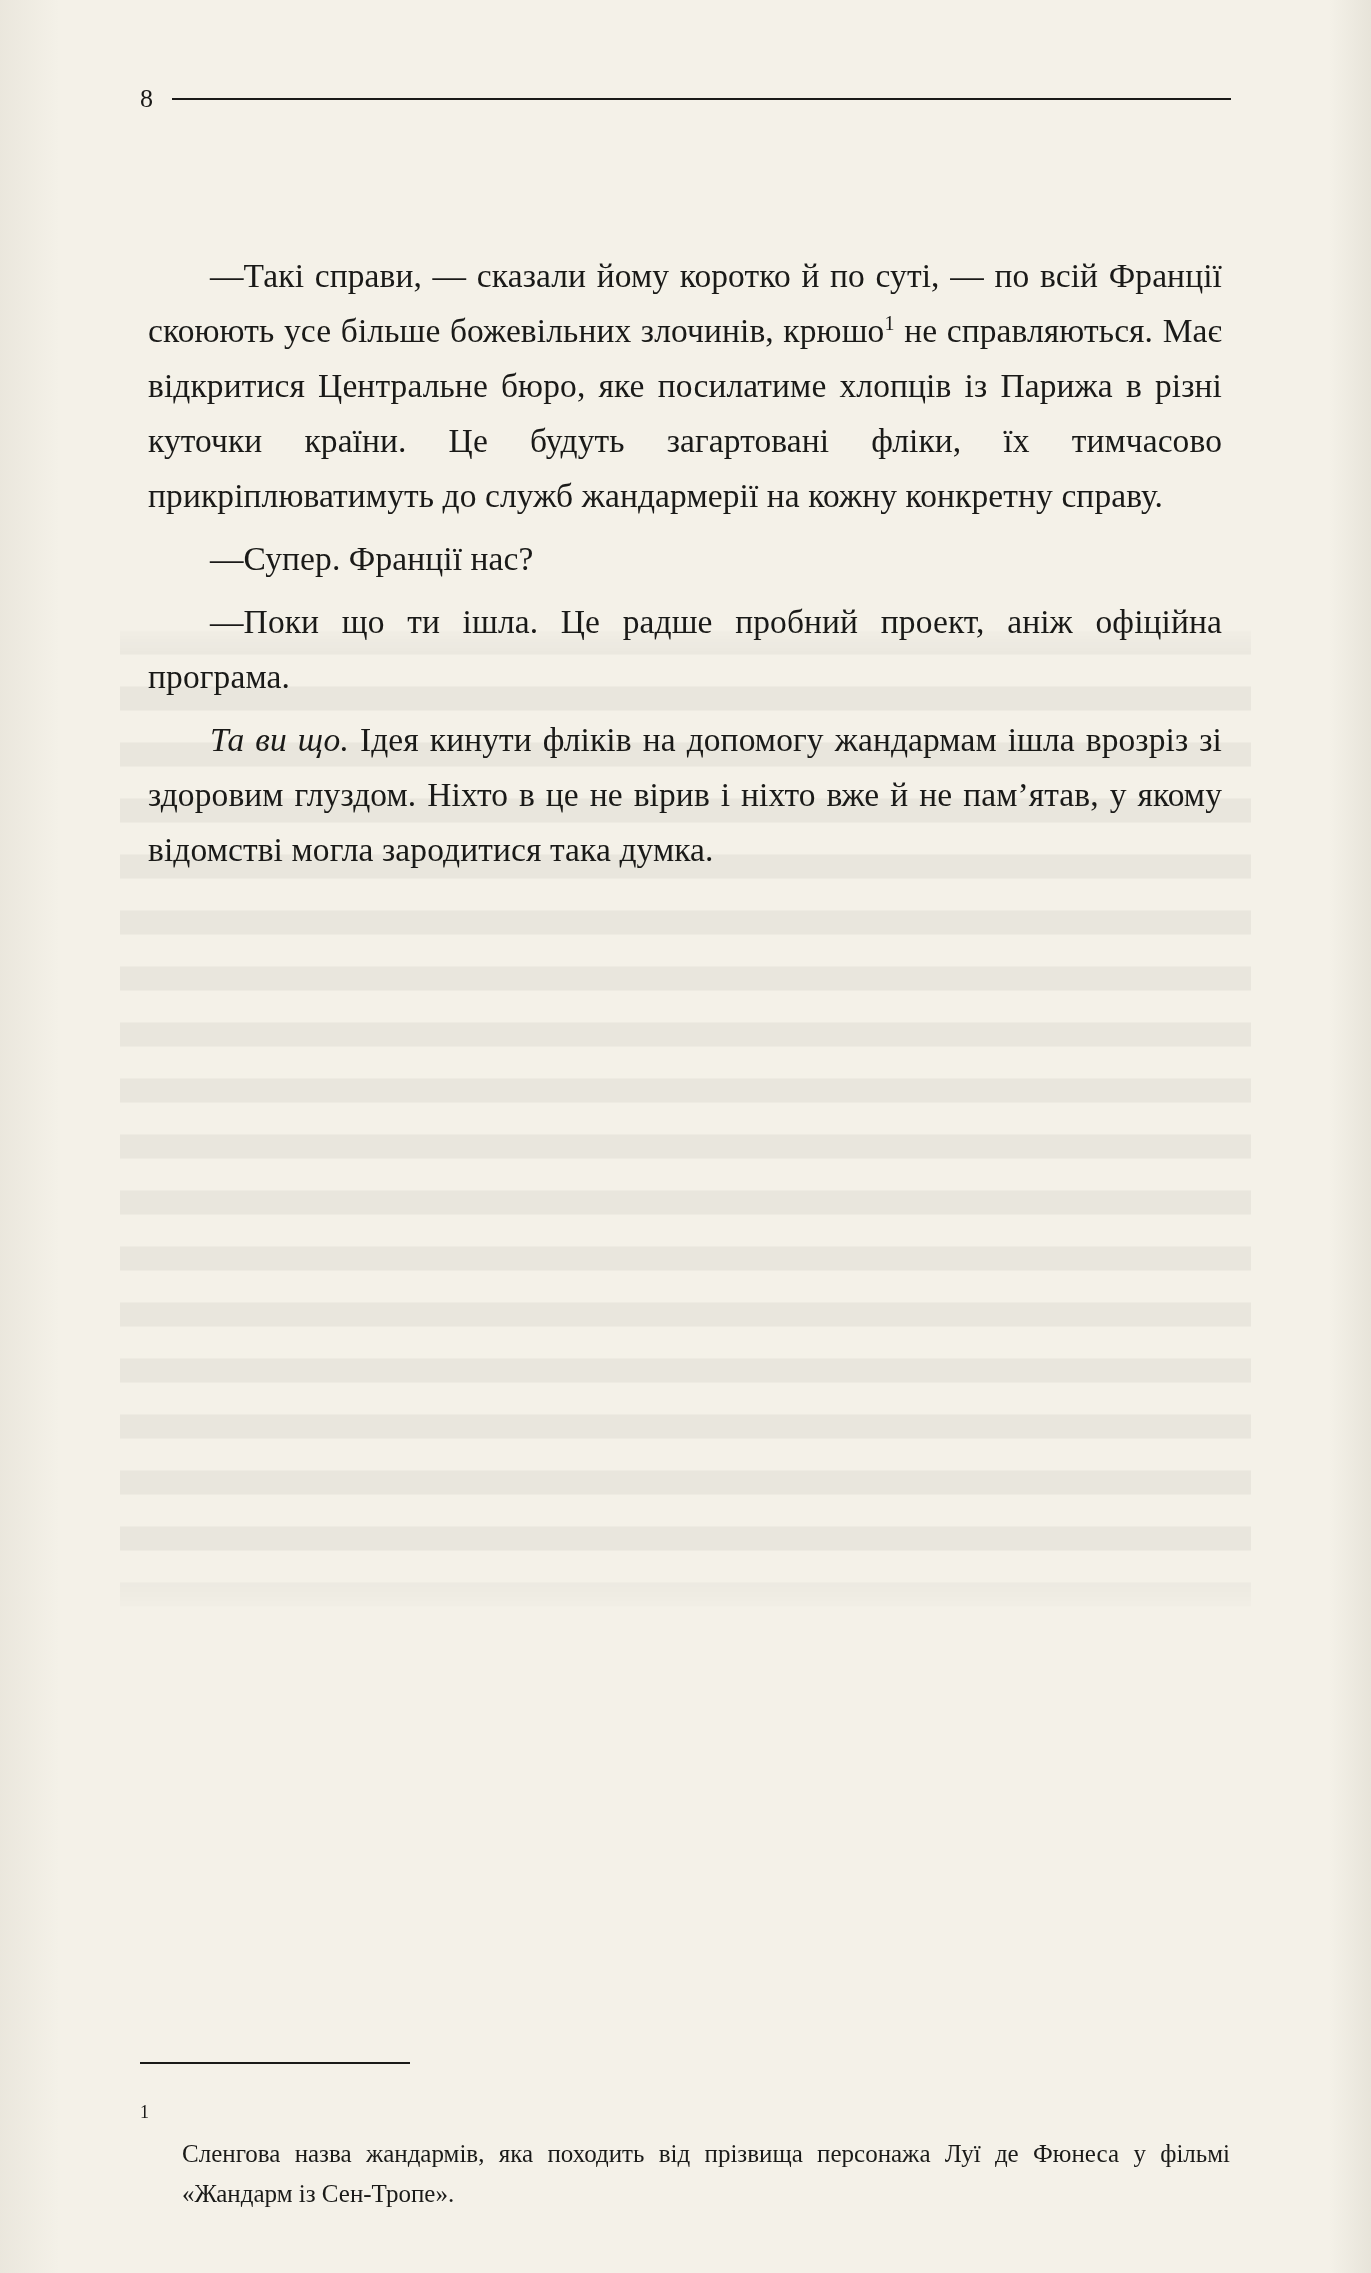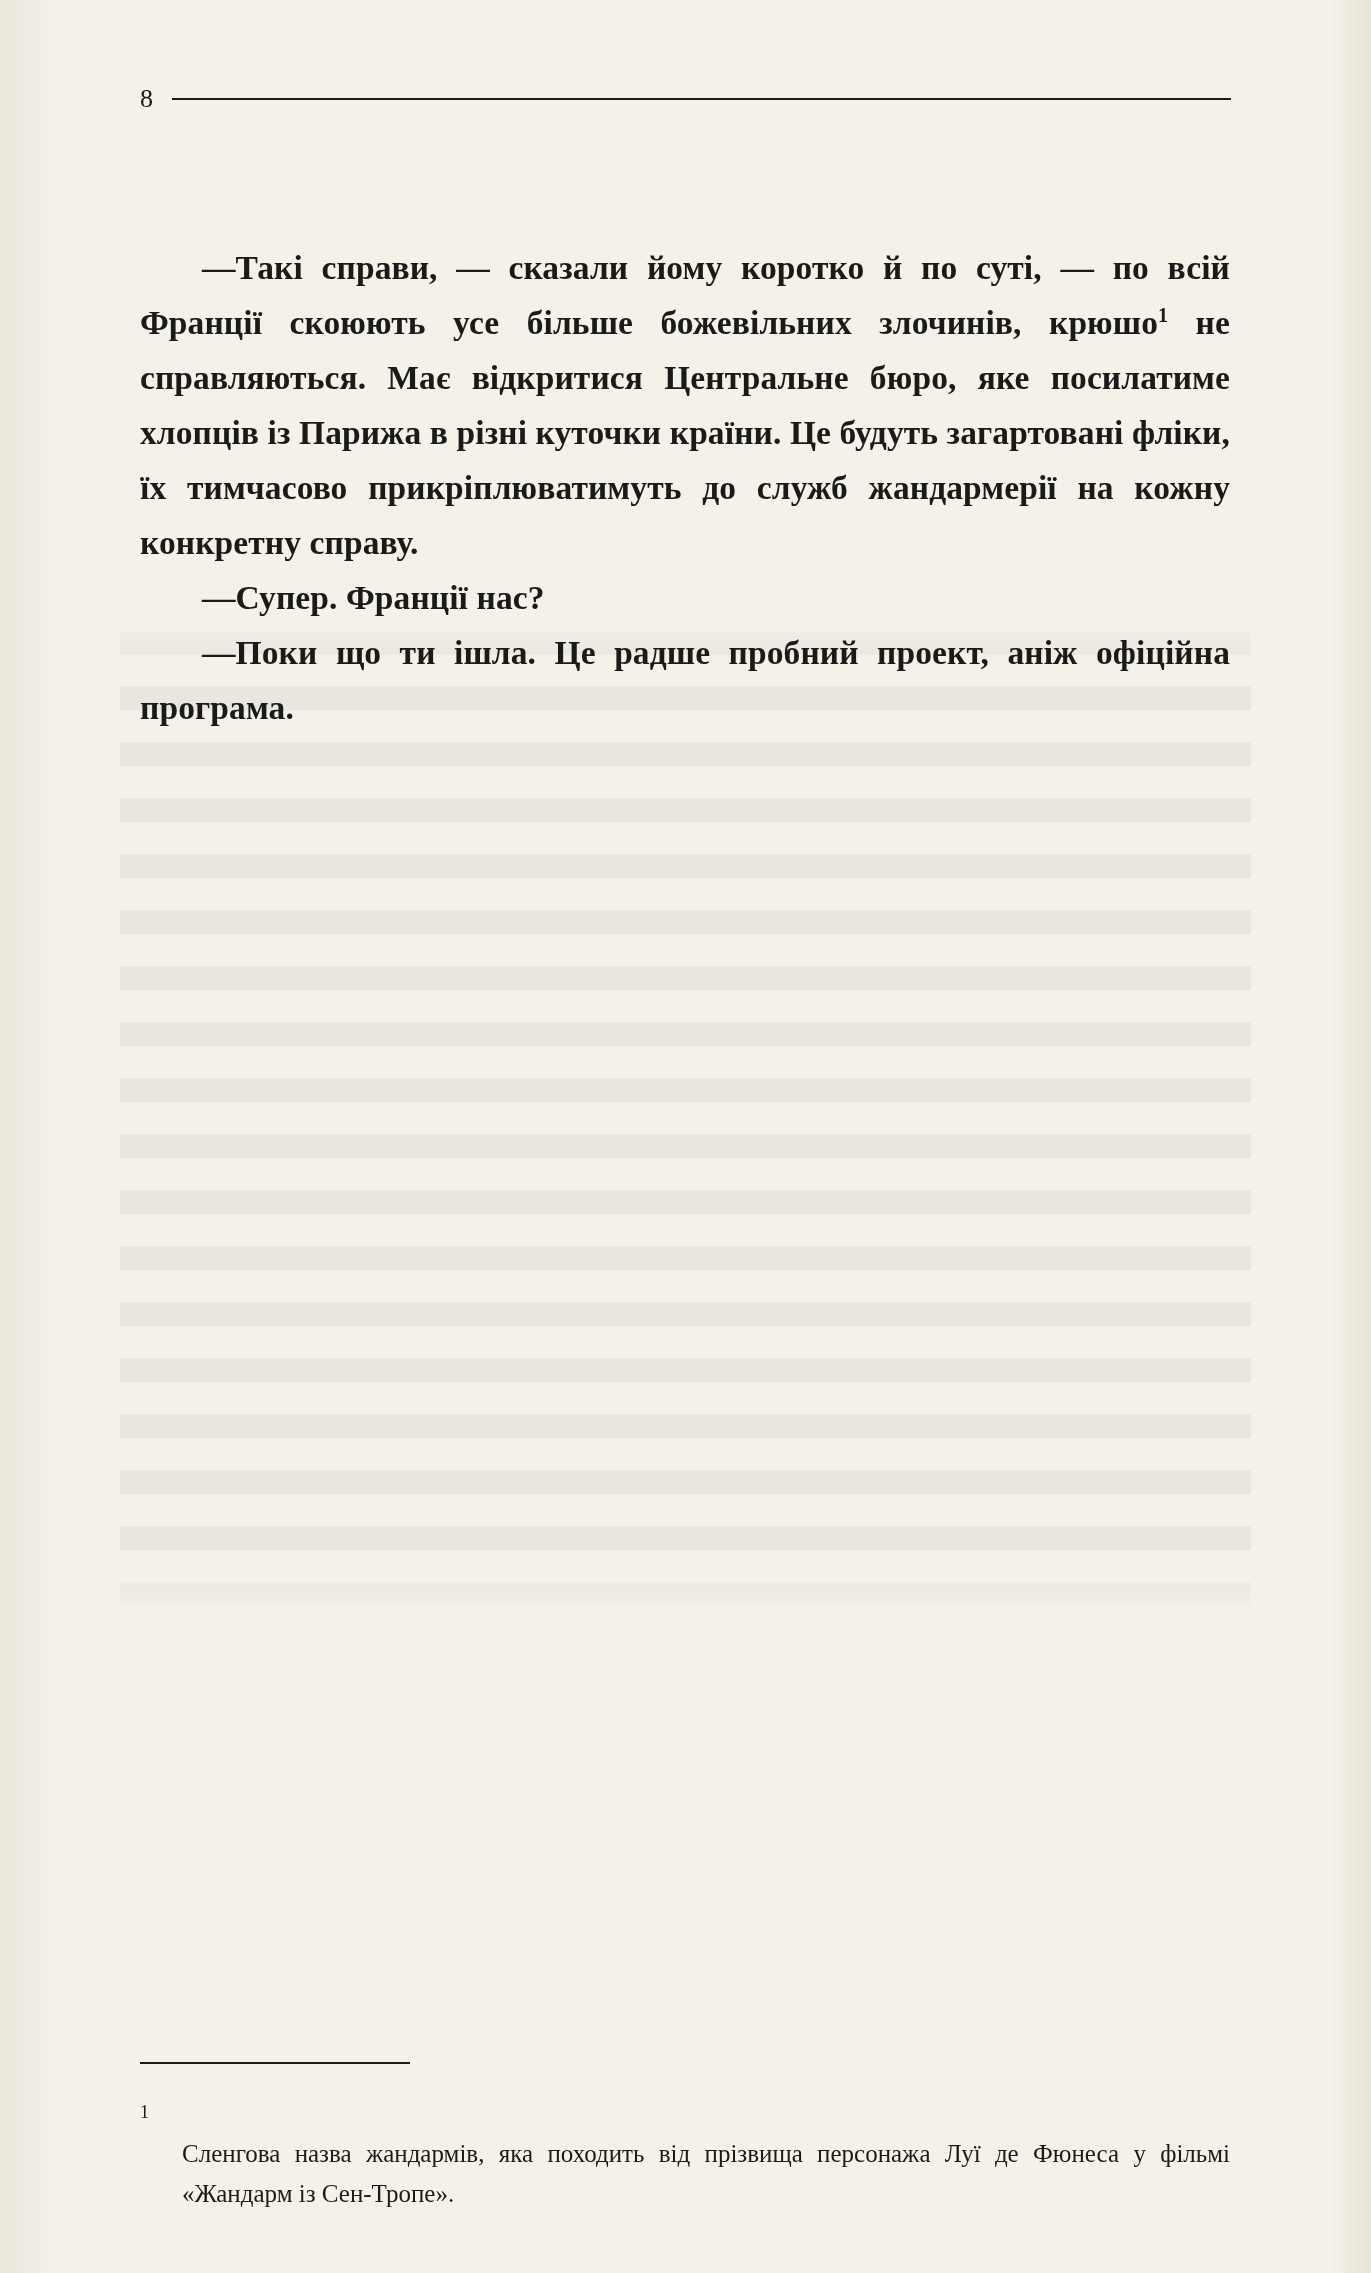--- a/index.html
+++ b/index.html
@@ -63,29 +63,28 @@
     height: 2px;
     background: #1a1a18;
   }
   .content {
     position: absolute;
     left: 140px;
     width: 1090px;
     top: 240px;
   }
   p {
-    margin: 0;
+    margin: 8px;
     font-size: 33.5px;
     line-height: 55px;
     text-align: justify;
     text-justify: inter-word;
     hyphens: manual;
     -webkit-hyphens: manual;
     letter-spacing: 0.1px;
-    font-weight: bold;
   }
   p.indent {
     text-indent: 62px;
   }
   p.noindent {
     text-indent: 0;
   }
   .ital {
     font-style: italic;
   }
@@ -158,20 +157,21 @@
   </div>
 
   <div class="content">
 
     <p class="indent"><span>—Такі справи, — сказали йому коротко й по суті, — по всій Франції скоюють усе більше божевільних злочинів, крюшо</span><sup class="fnref">1</sup><span> не справляються. Має відкритися Центральне бюро, яке посилатиме хлопців із Парижа в різні куточки країни. Це будуть загартовані фліки, їх тимчасово прикріплюватимуть до служб жандармерії на кожну конкретну справу.</span></p>
 
     <p class="indent">—Супер. Франції нас?</p>
 
     <p class="indent">—Поки що ти ішла. Це радше пробний проект, аніж офіційна програма.</p>
 
+    <p class="indent"><span class="ital">Та ви що.</span><span> Ідея кинути фліків на допомогу жандармам ішла врозріз зі здоровим глуздом. Ніхто в це не вірив і ніхто вже й не пам’ятав, у якому відомстві могла зародитися така думка.</span></p>
 
 
 
 
 
   </div>
 
   <div class="footnote-area">
     <div class="footnote-rule"></div>
     <div class="footnote">

